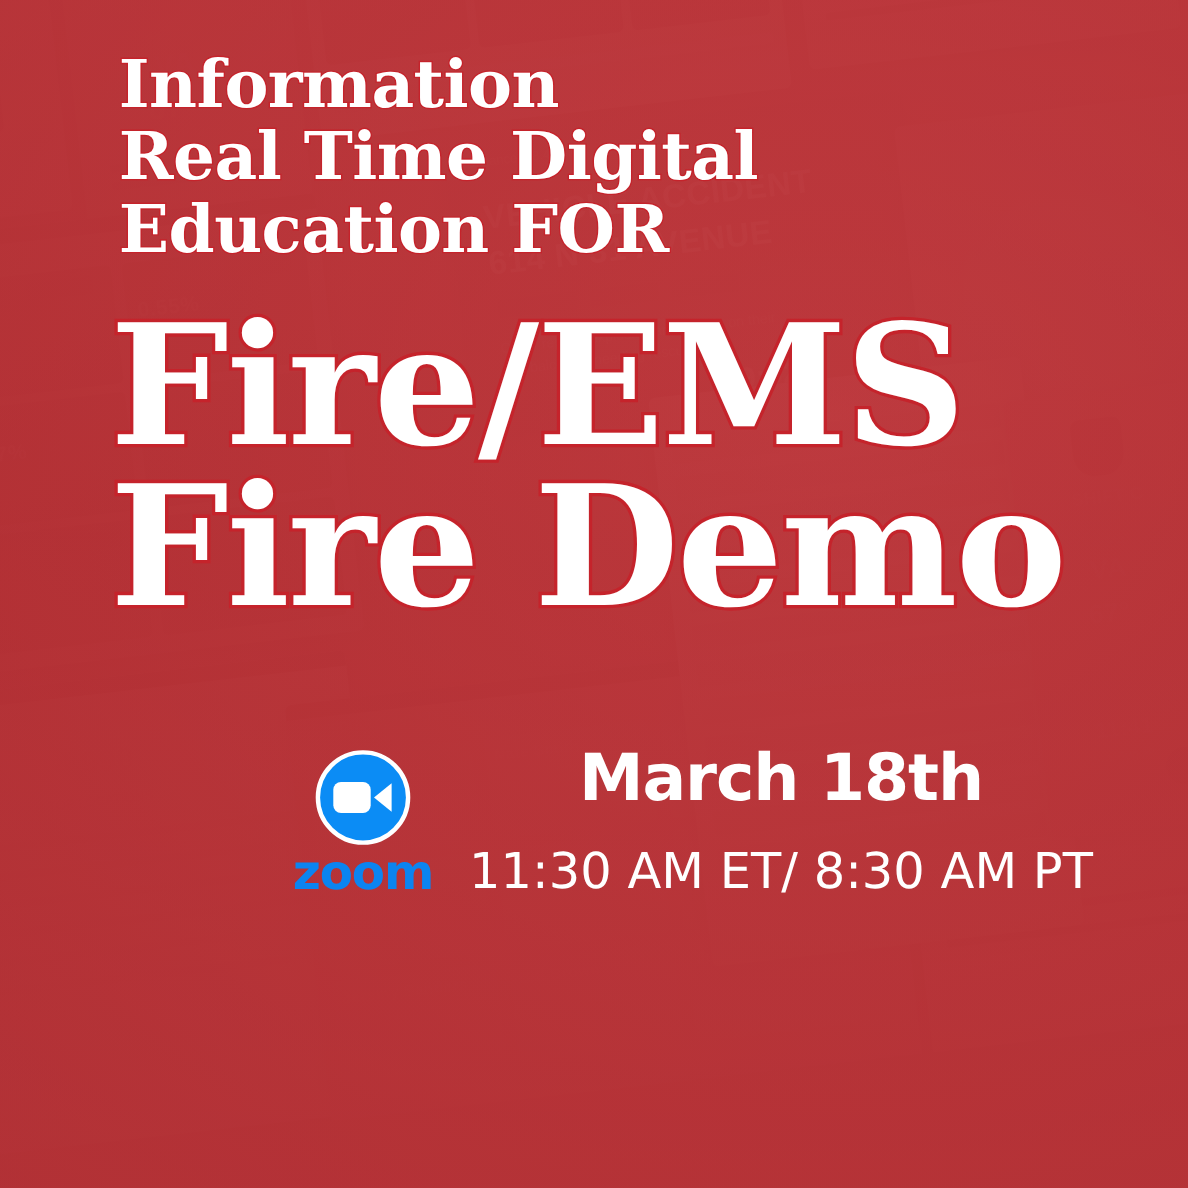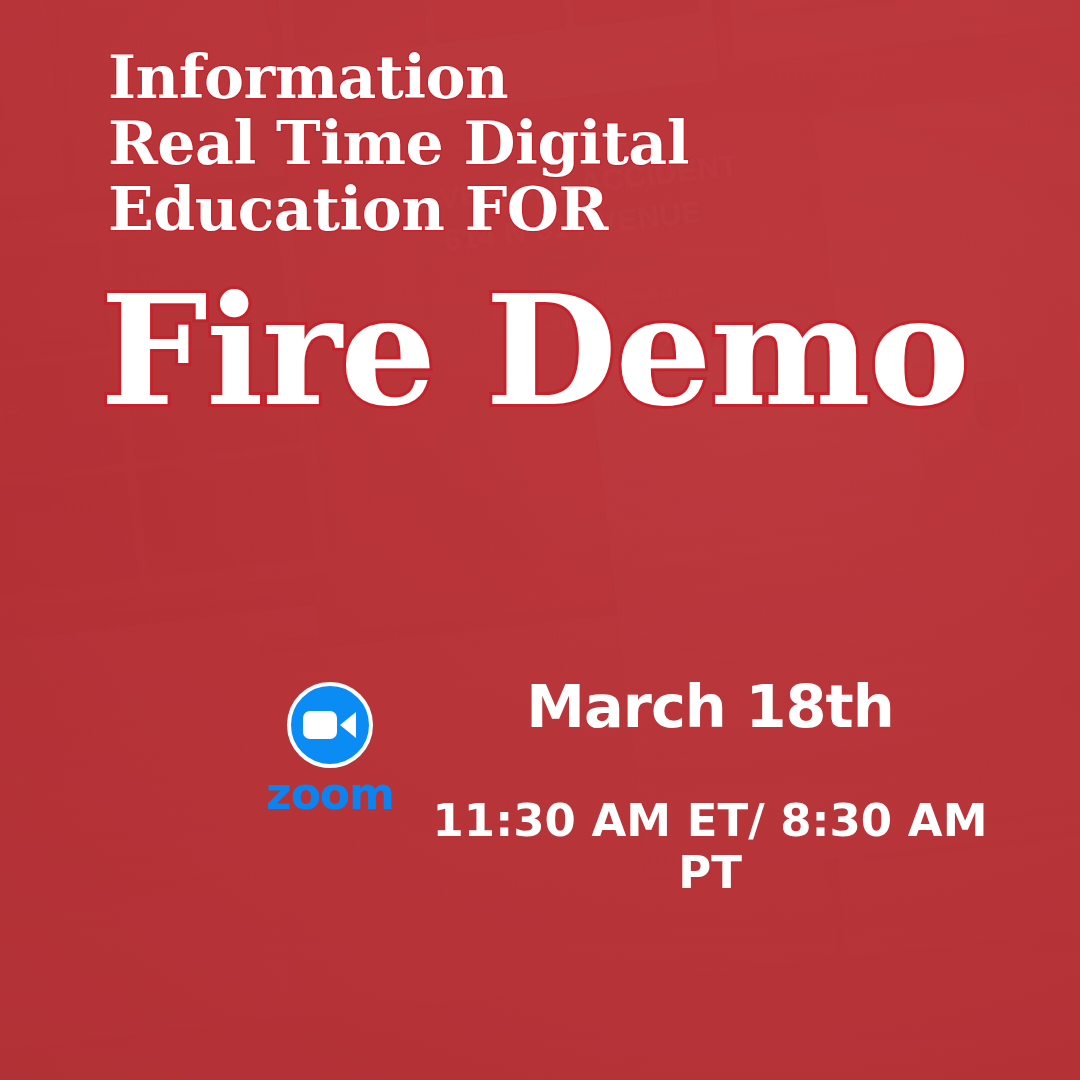--- a/index.html
+++ b/index.html
@@ -179,25 +179,25 @@
     text-align:center;
     font-family:"DejaVu Sans", sans-serif;
     font-weight:bold;
     font-size:59px;
     line-height:62px;
     letter-spacing:-1px;
     color:#ffffff;
   }
   .time-line {
     position:absolute;
-    left:400px; top:795px;
+    left:400px; top:766px;
     width:620px;
     text-align:center;
     font-family:"DejaVu Sans", sans-serif;
-    font-weight:bold;
+    font-weight:normal;
     font-size:45px;
     line-height:52px;
     letter-spacing:0px;
     color:#ffffff;
   }
 </style>
 </head>
 <body>
 
 <div id="poster">
@@ -366,20 +366,21 @@
 
   <div id="content">
 
     <div class="headline">
       <div>Information</div>
       <div>Real Time Digital</div>
       <div>Education FOR</div>
     </div>
 
     <div class="title-block">
+      <div class="title-line">Fire/EMS</div>
       <div class="title-line">Fire Demo</div>
     </div>
 
     <div id="zoom-mark">
       <div id="zoom-circle">
         <svg width="56" height="34" viewBox="0 0 56 34">
           <rect x="1" y="3" width="34" height="28" rx="7" ry="7" fill="#ffffff"></rect>
           <path d="M38 17 L54 4 L54 30 Z" fill="#ffffff"></path>
         </svg>
       </div>

